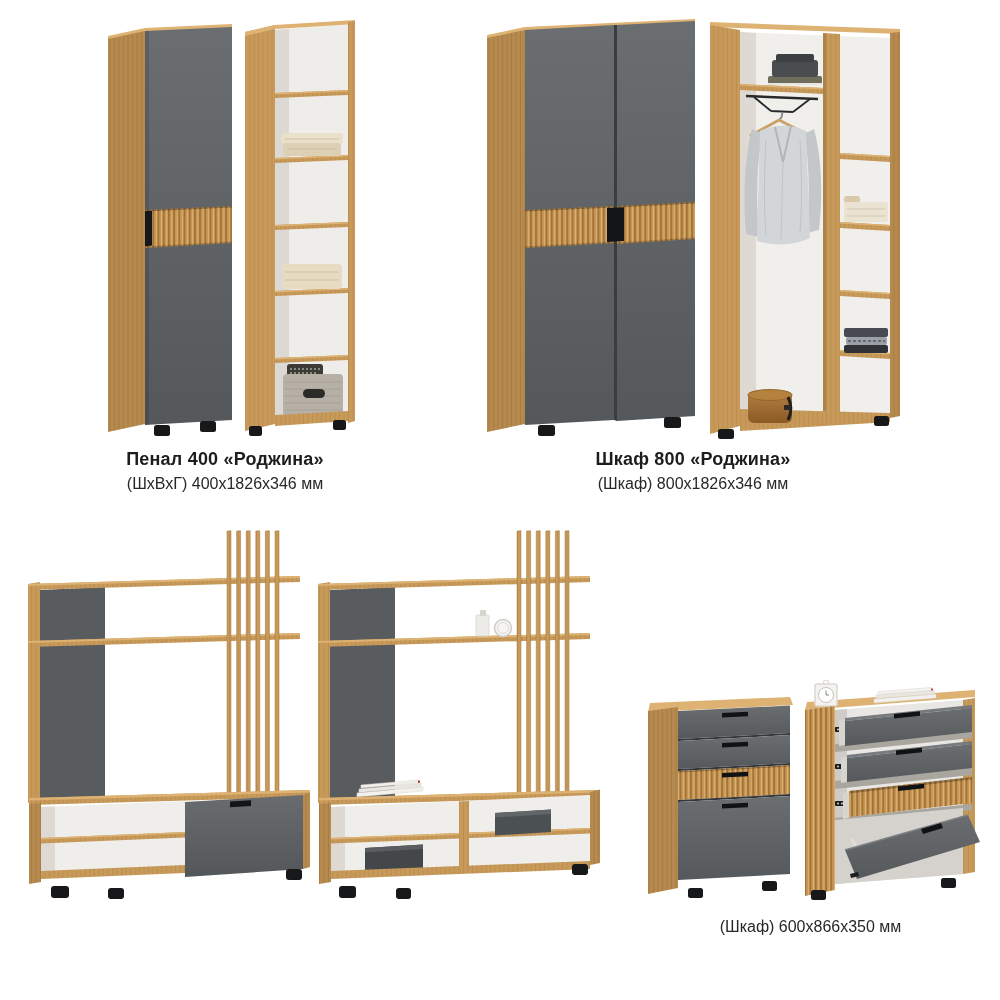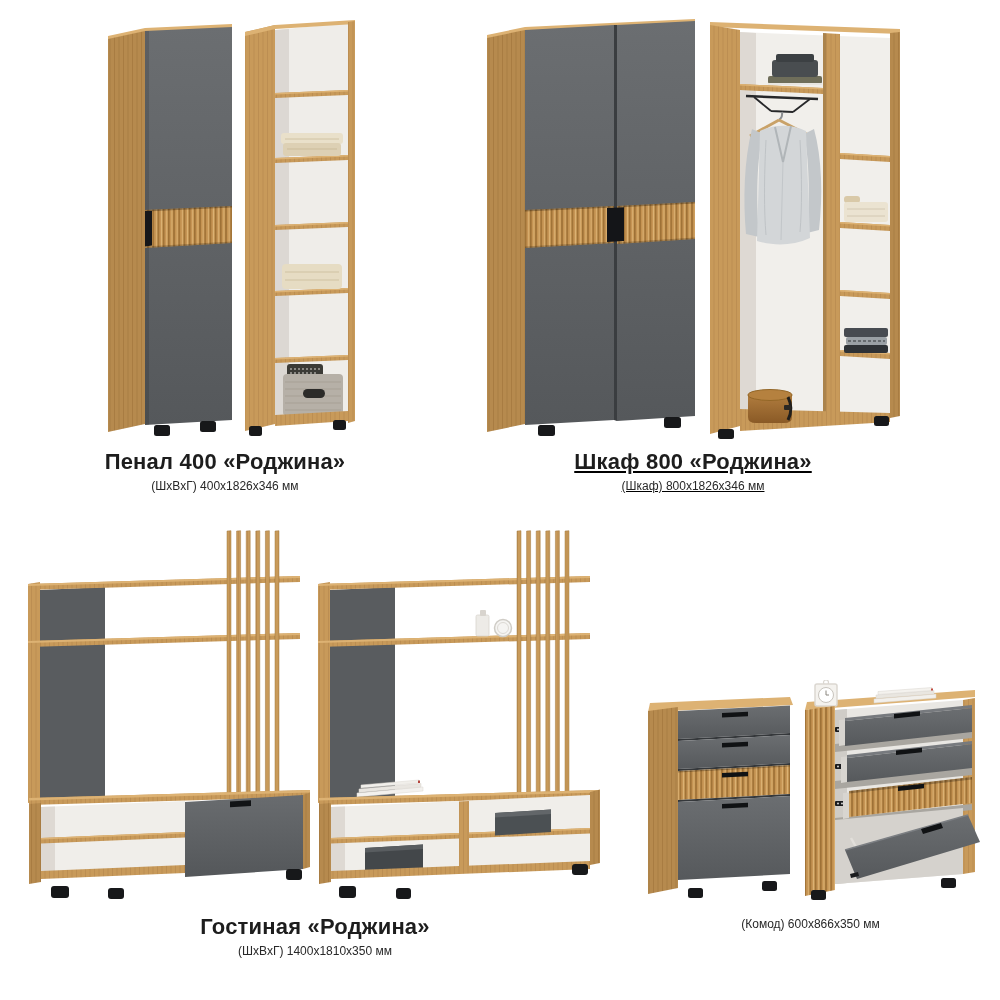--- a/index.html
+++ b/index.html
@@ -4,22 +4,22 @@
 <style>
   html,body{margin:0;padding:0;}
   body{
     width:1000px;height:1000px;position:relative;background:#ffffff;
     font-family:"Liberation Sans", sans-serif;overflow:hidden;
   }
   .card{position:absolute;display:flex;flex-direction:column;align-items:center;}
   .figure{display:block;}
   .figure svg{display:block;}
   .caption{text-align:center;margin-top:6px;line-height:1.25;}
-  .caption .title{font-weight:700;font-size:22px;color:#1d1d1d;letter-spacing:.2px;}
-  .caption .dims{font-weight:400;font-size:12px;color:#282828;margin-top:3px;}
+  .caption .title{font-weight:700;font-size:18px;color:#1d1d1d;letter-spacing:.2px;}
+  .caption .dims{font-weight:400;font-size:16px;color:#282828;margin-top:3px;}
 </style>
 </head>
 <body>
 
 <div class="card" style="left:90px;top:12px;width:270px;">
   <div class="figure">
   <svg width="270" height="430" viewBox="0 0 270 430">
     <defs>
       <linearGradient id="s1gray" x1="0" y1="0" x2="0" y2="1">
         <stop offset="0" stop-color="#6b6e71"></stop>
@@ -94,21 +94,21 @@
       <rect x="243" y="408" width="13" height="10" rx="2.5" fill="#17181a"></rect>
     </g>
   </svg>
   </div>
   <div class="caption">
     <div class="title">Пенал 400 «Роджина»</div>
     <div class="dims">(ШхВхГ) 400х1826х346 мм</div>
   </div>
 </div>
 
-<div class="card" style="left:478px;top:10px;width:430px;text-decoration:underline;">
+<div class="card" style="left:478px;top:10px;width:430px;">
   <div class="figure">
   <svg width="430" height="432" viewBox="0 0 430 432">
     <defs>
       <linearGradient id="s2gray" x1="0" y1="0" x2="0" y2="1">
         <stop offset="0" stop-color="#6b6e71"></stop>
             <stop offset="1" stop-color="#55585b"></stop>
       </linearGradient>
       <linearGradient id="s2brown" x1="0" y1="0" x2="0" y2="1">
         <stop offset="0" stop-color="#b07c3e"></stop>
             <stop offset="1" stop-color="#8a5a26"></stop>
@@ -309,24 +309,20 @@
         <polygon points="340,326 398,322.5 398,347 340,350.5" fill="#43474a"></polygon>
         <polygon points="340,326 398,322.5 398,327 340,330.5" fill="#595d60"></polygon>
       </g>
       <polygon points="306,349 565,339 565,347 306,357" fill="url(#s3wood)"></polygon>
       <polygon points="565,270 575,267.5 575,341 565,343" fill="url(#s3woodd)"></polygon>
       <rect x="314" y="364" width="17" height="12" rx="3" fill="#17181a"></rect>
       <rect x="371" y="366" width="15" height="11" rx="3" fill="#17181a"></rect>
       <rect x="547" y="342" width="16" height="11" rx="3" fill="#17181a"></rect>
     </g>
   </svg>
-  </div>
-  <div class="caption">
-    <div class="title">Гостиная «Роджина»</div>
-    <div class="dims">(ШхВхГ) 1400х1810х350 мм</div>
   </div>
 </div>
 
 <div class="card" style="left:638px;top:680px;width:345px;">
   <div class="figure">
   <svg width="345" height="228" viewBox="0 0 345 228">
     <defs>
       <linearGradient id="s4gray" x1="0" y1="0" x2="0" y2="1">
         <stop offset="0" stop-color="#6b6e71"></stop>
             <stop offset="1" stop-color="#56595c"></stop>
@@ -423,15 +419,15 @@
         <path d="M207,170 L330,135" stroke="#7c7f83" stroke-width="1.5" fill="none"></path>
         <polygon points="283,149 303,143 305,148 285,154" fill="#101214"></polygon>
         <polygon points="212,194 220,192 221,196 213,198" fill="#1b1c1e"></polygon>
       </g>
       <rect x="173" y="210" width="15" height="10" rx="2.5" fill="#17181a"></rect>
       <rect x="303" y="198" width="15" height="10" rx="2.5" fill="#17181a"></rect>
     </g>
   </svg>
   </div>
   <div class="caption">
-    <div class="dims">(Комод) 600х866х350 мм</div>
+    <div class="dims">(Шкаф) 600х866х350 мм</div>
   </div>
 </div>
 
 </body></html>

